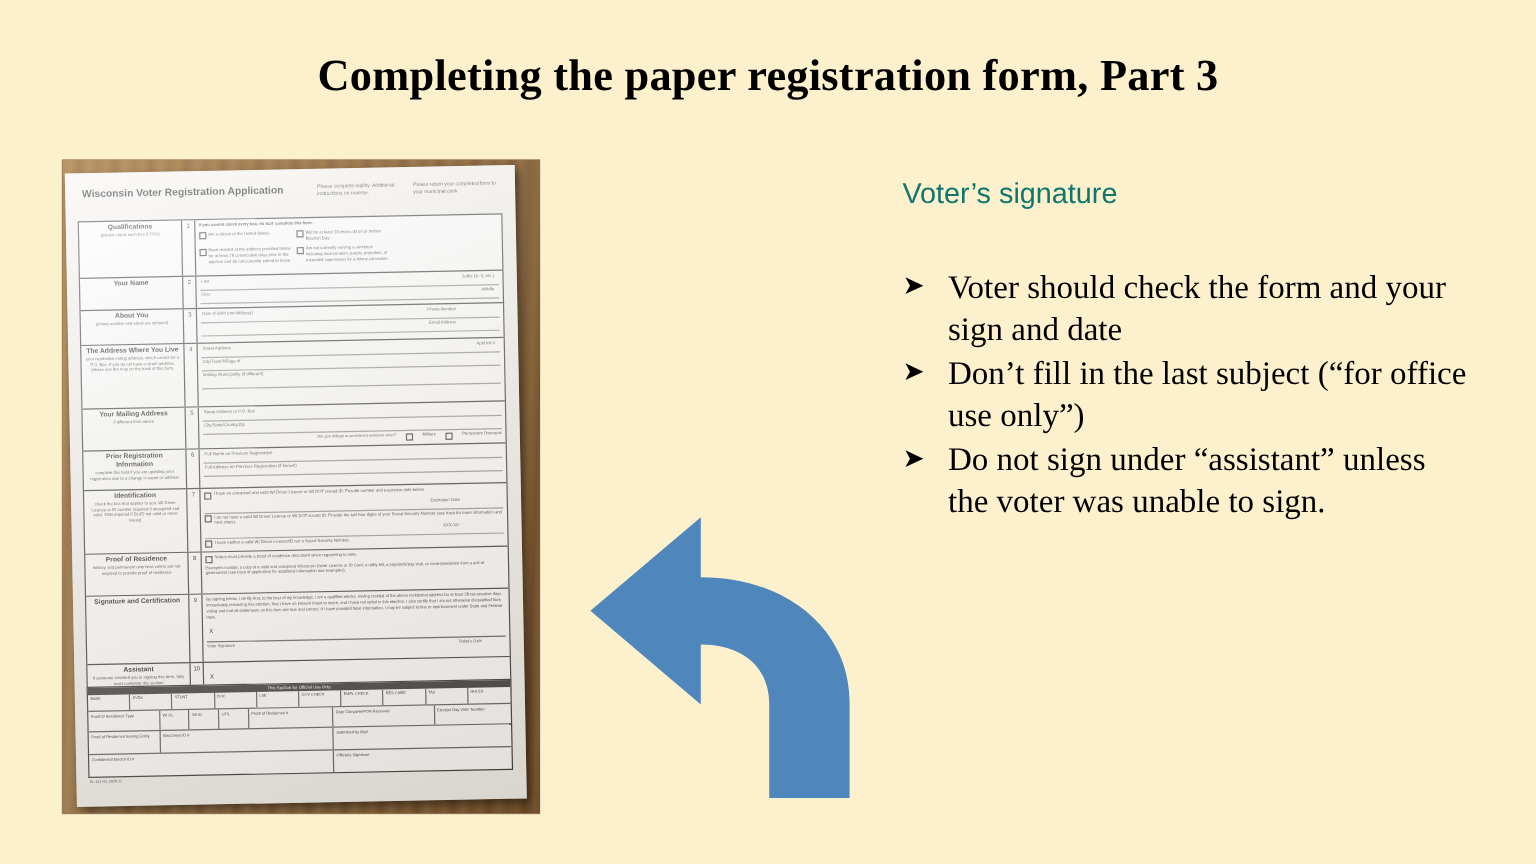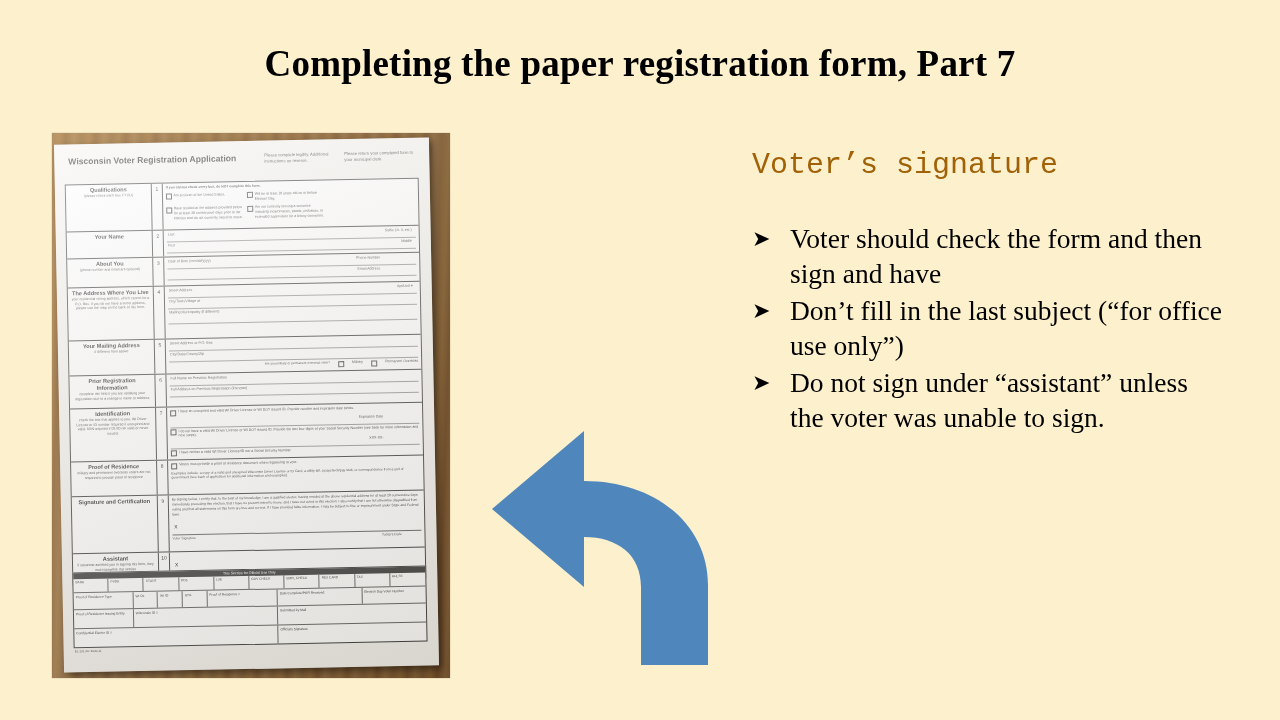--- a/index.html
+++ b/index.html
@@ -299,23 +299,23 @@
     top: 425px;
     width: 248px;
     height: 248px;
   }
 
   
   .rt-head {
     position: absolute;
     left: 752px;
     top: 148px;
-    font-size: 30px;
-    color: #a16207;
-    font-family: Liberation Mono, monospace;
+    font-size: 24px;
+    color: #0f766e;
+    font-family: Liberation Sans, sans-serif;
   }
   .bullets {
     position: absolute;
     left: 752px;
     top: 222px;
     width: 476px;
   }
   .bullet {
     display: flex;
     align-items: flex-start;
@@ -331,21 +331,21 @@
     font-size: 22px;
     line-height: 1.5;
     color: #000;
     font-family: "DejaVu Sans", sans-serif;
   }
   .bullet .btext { flex: 1 1 auto; }
 </style>
 </head>
 <body>
 
-<div class="slide-title">Completing the paper registration form, Part 7</div>
+<div class="slide-title">Completing the paper registration form, Part 3</div>
 
 <div class="form-photo">
   <div class="wood"></div>
 
   <div class="paper">
 
     <div class="form-head">
       <div class="ftitle">Wisconsin Voter Registration Application</div>
       <div class="fnote1">Please complete legibly. Additional instructions on reverse.</div>
       <div class="fnote2">Please return your completed form to your municipal clerk</div>
@@ -601,21 +601,21 @@
            L 98 162
            L 6 84
            Z" transform="translate(6,0)" fill="#4f87bd"></path>
 </svg>
 
 <div class="rt-head">Voter’s signature</div>
 
 <div class="bullets">
   <div class="bullet">
     <span class="mark">➤</span>
-    <span class="btext">Voter should check the form and then sign and have</span>
+    <span class="btext">Voter should check the form and your sign and date</span>
   </div>
   <div class="bullet">
     <span class="mark">➤</span>
     <span class="btext">Don’t fill in the last subject (“for office use only”)</span>
   </div>
   <div class="bullet">
     <span class="mark">➤</span>
     <span class="btext">Do not sign under “assistant” unless the voter was unable to sign.</span>
   </div>
 </div>

